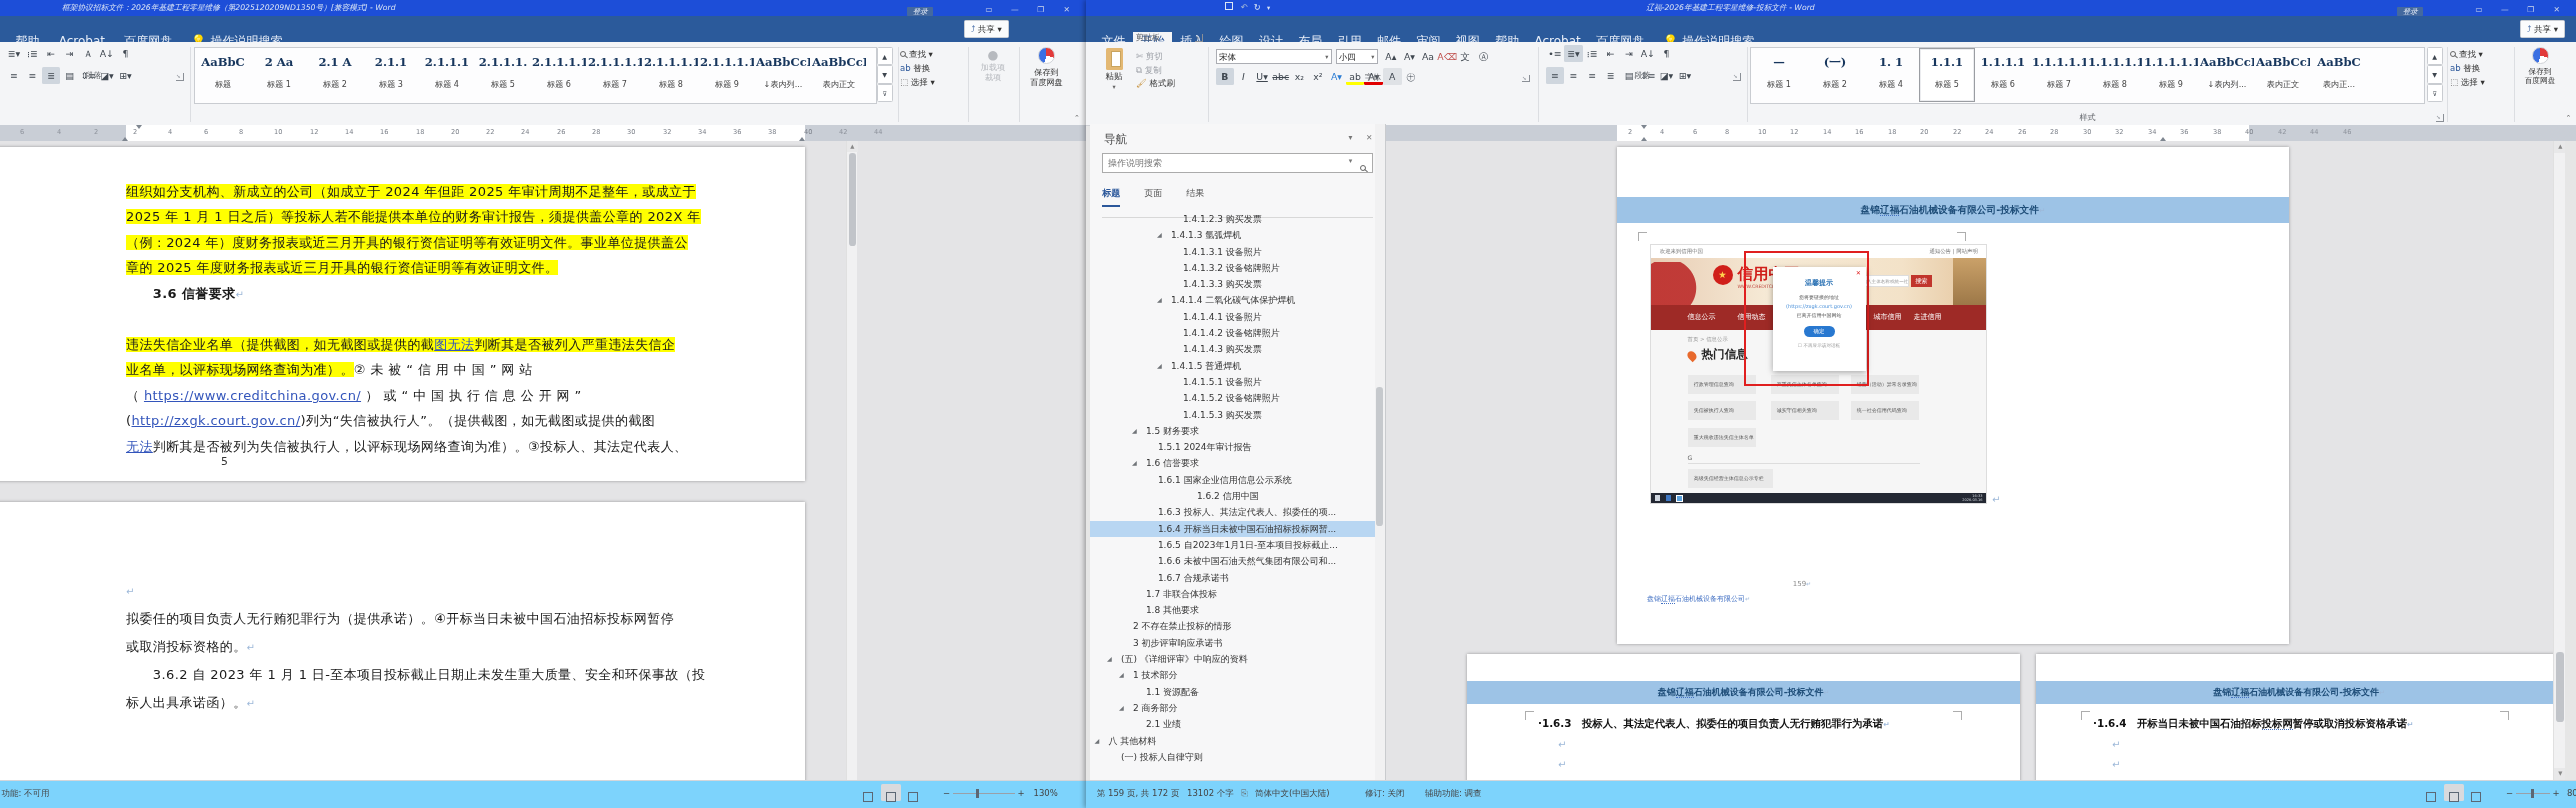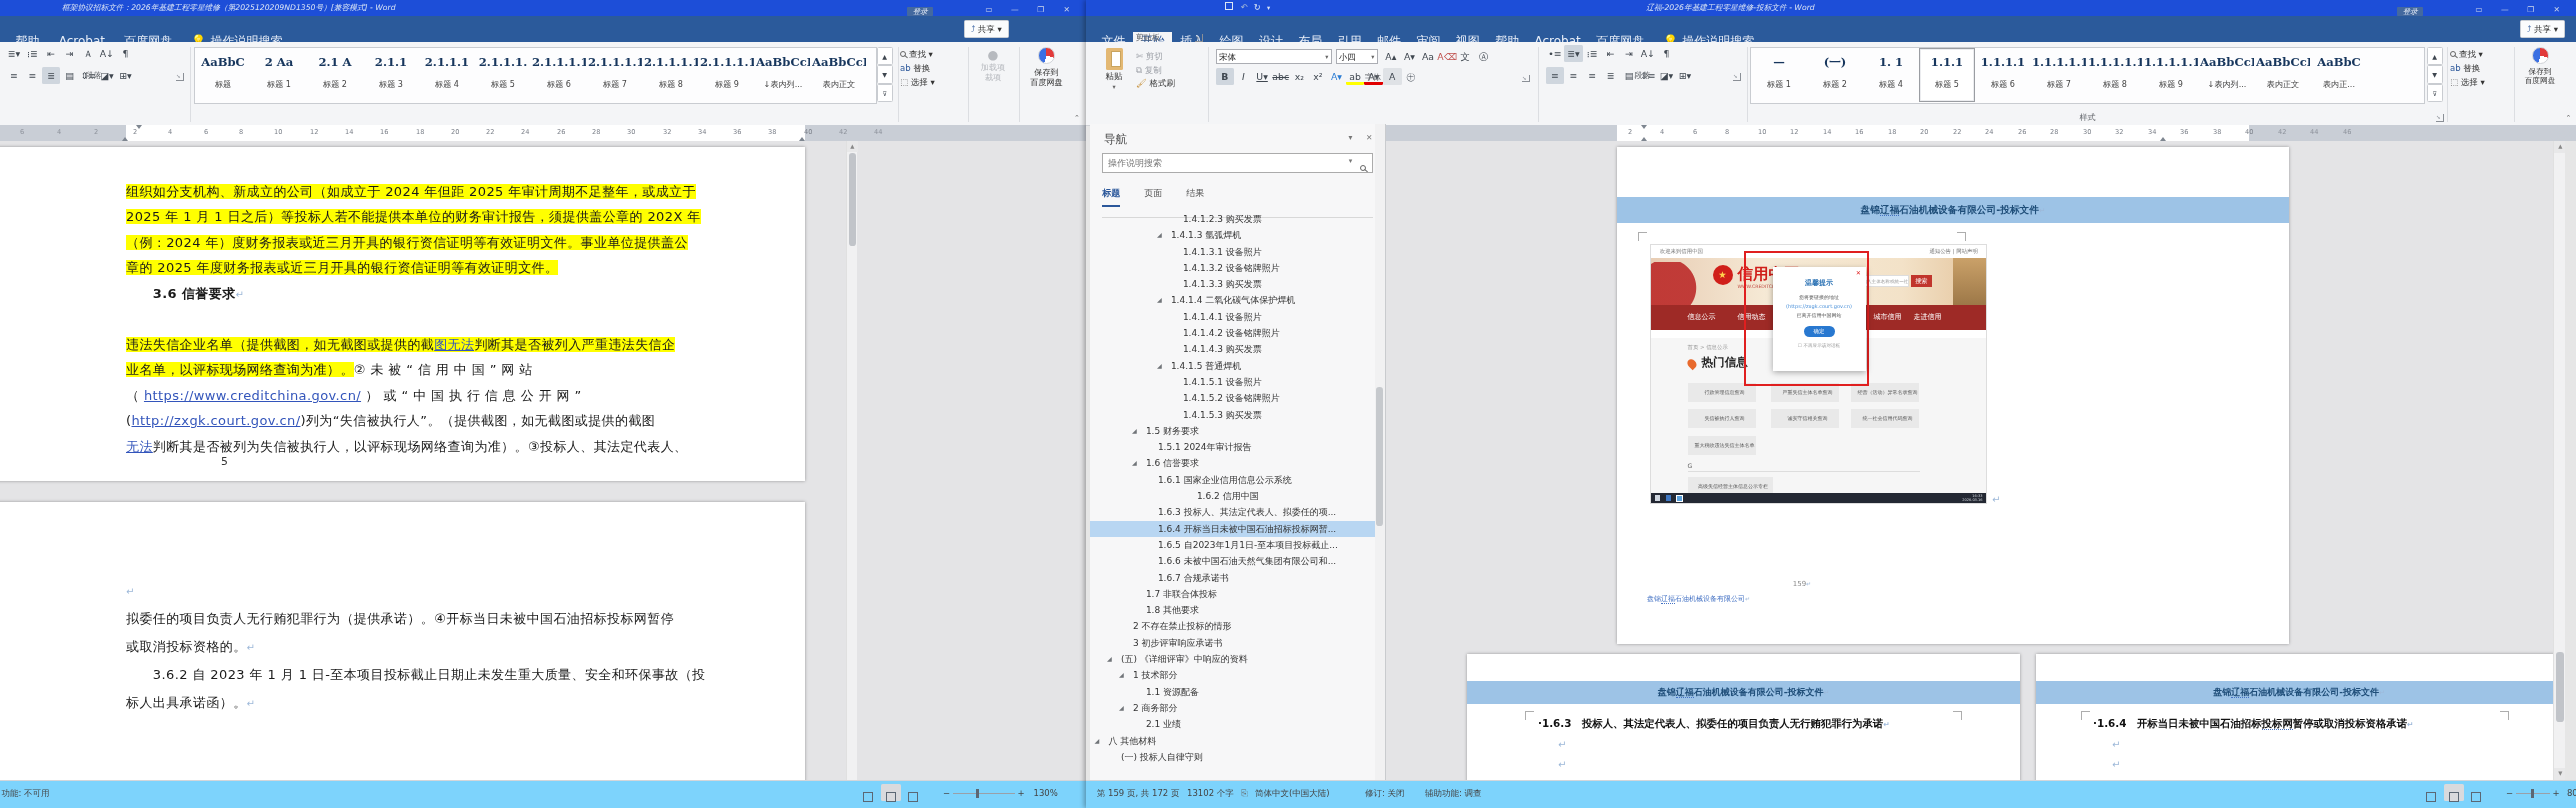--- a/index.html
+++ b/index.html
@@ -373,21 +373,21 @@
           <span class="abs" style="left:170px; top:17px; width:34px; height:12.4px; background:#fff; border:0.8px solid #ddd; font-size:5.4px; color:#555; line-height:11.6px; text-align:center;"><span>信用信息</span> ▾</span>
           <span class="abs" style="left:204px; top:17px; width:54px; height:12.4px; background:#fff; border:0.8px solid #ddd; font-size:4.6px; color:#999; line-height:11.6px; padding-left:2.3px; overflow:hidden; white-space:nowrap;">请输入主体名称或统一社会信用代码</span>
           <span class="abs" style="left:260px; top:17px; width:21.7px; height:12.4px; background:#c1352c; color:#fff; font-size:6.2px; line-height:12.4px; text-align:center;">搜索</span>
         </div>
         <div class="cc-nav" style="top:60px; height:25px;">
           <span style="left:37px;">信息公示</span>
           <span style="left:87px;">信用动态</span>
           <span style="left:223px;">城市信用</span>
           <span style="left:263px;">走进信用</span>
         </div>
-        <div class="abs" style="left:0; top:93px; right:0; height:165px; background:#f6f6f6;text-align:center;">
+        <div class="abs" style="left:0; top:85px; right:0; height:165px; background:#f6f6f6;">
           <span class="abs" style="left:37px; top:6.2px; font-size:5.4px; color:#999;">首页 &gt; 信息公示</span>
           <span class="abs" style="left:37px; top:18.6px;"><span class="flame"></span></span>
           <span class="abs" style="left:51px; top:17px; font-size:11.6px; font-weight:bold; color:#222;">热门信息</span>
           <div id="cc-tiles">
               <div class="cc-tile" style="left: 37px; top: 45px;">行政管理信息查询</div>
               <div class="cc-tile" style="left: 120px; top: 45px;">严重失信主体名单查询</div>
               <div class="cc-tile" style="left: 200px; top: 45px;">经营（活动）异常名录查询</div>
               <div class="cc-tile" style="left: 37px; top: 71px;">失信被执行人查询</div>
               <div class="cc-tile" style="left: 120px; top: 71px;">诚实守信相关查询</div>
               <div class="cc-tile" style="left: 200px; top: 71px;">统一社会信用代码查询</div>

